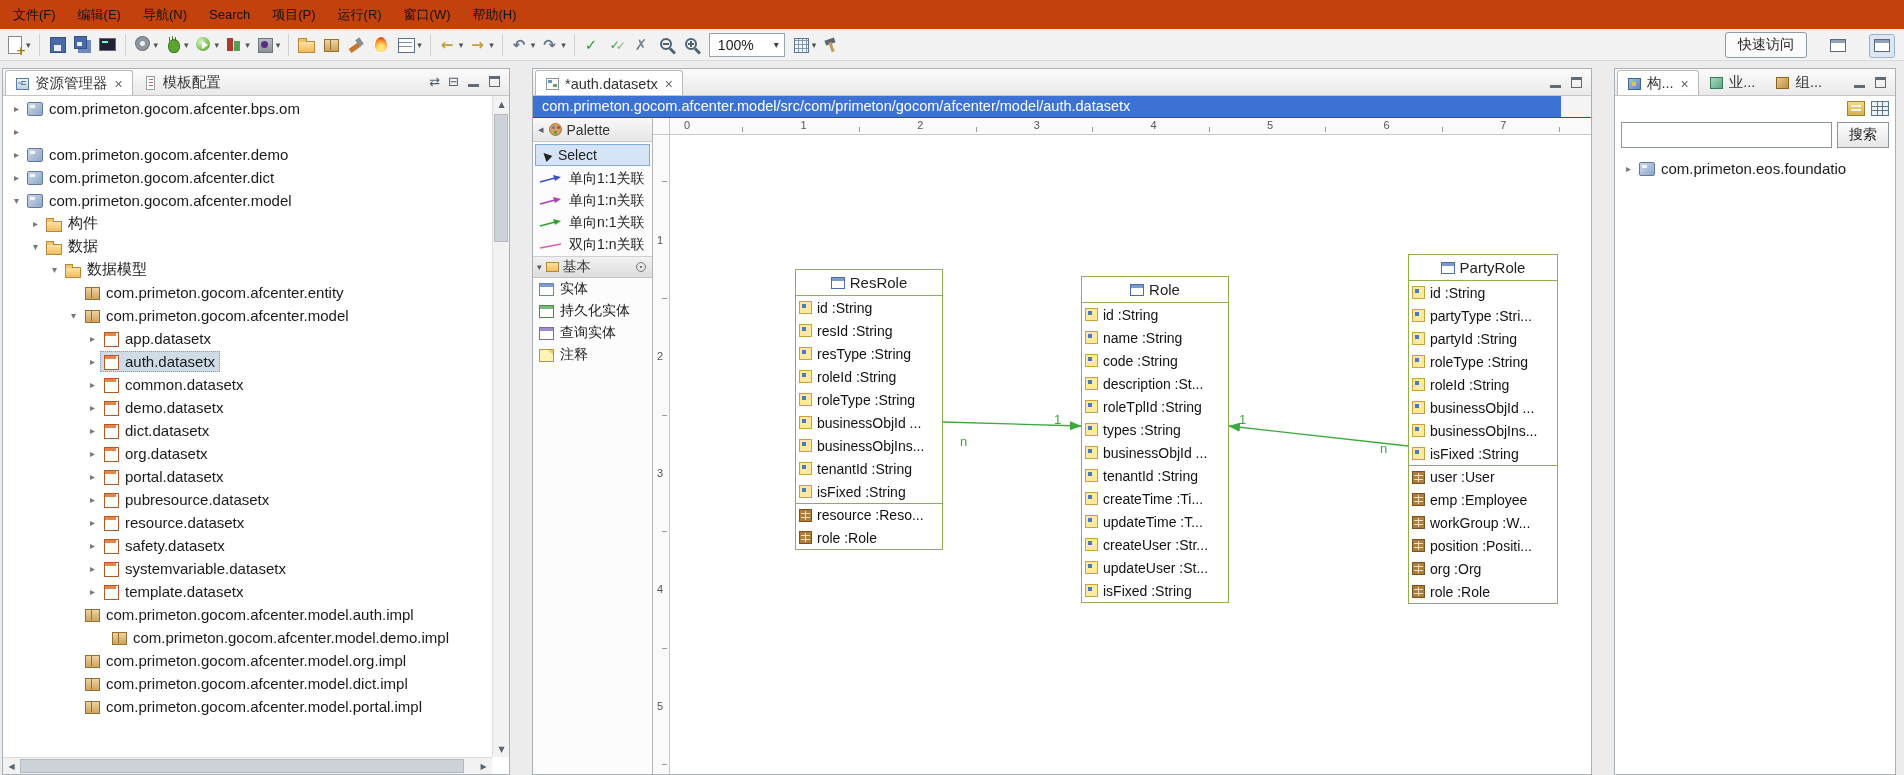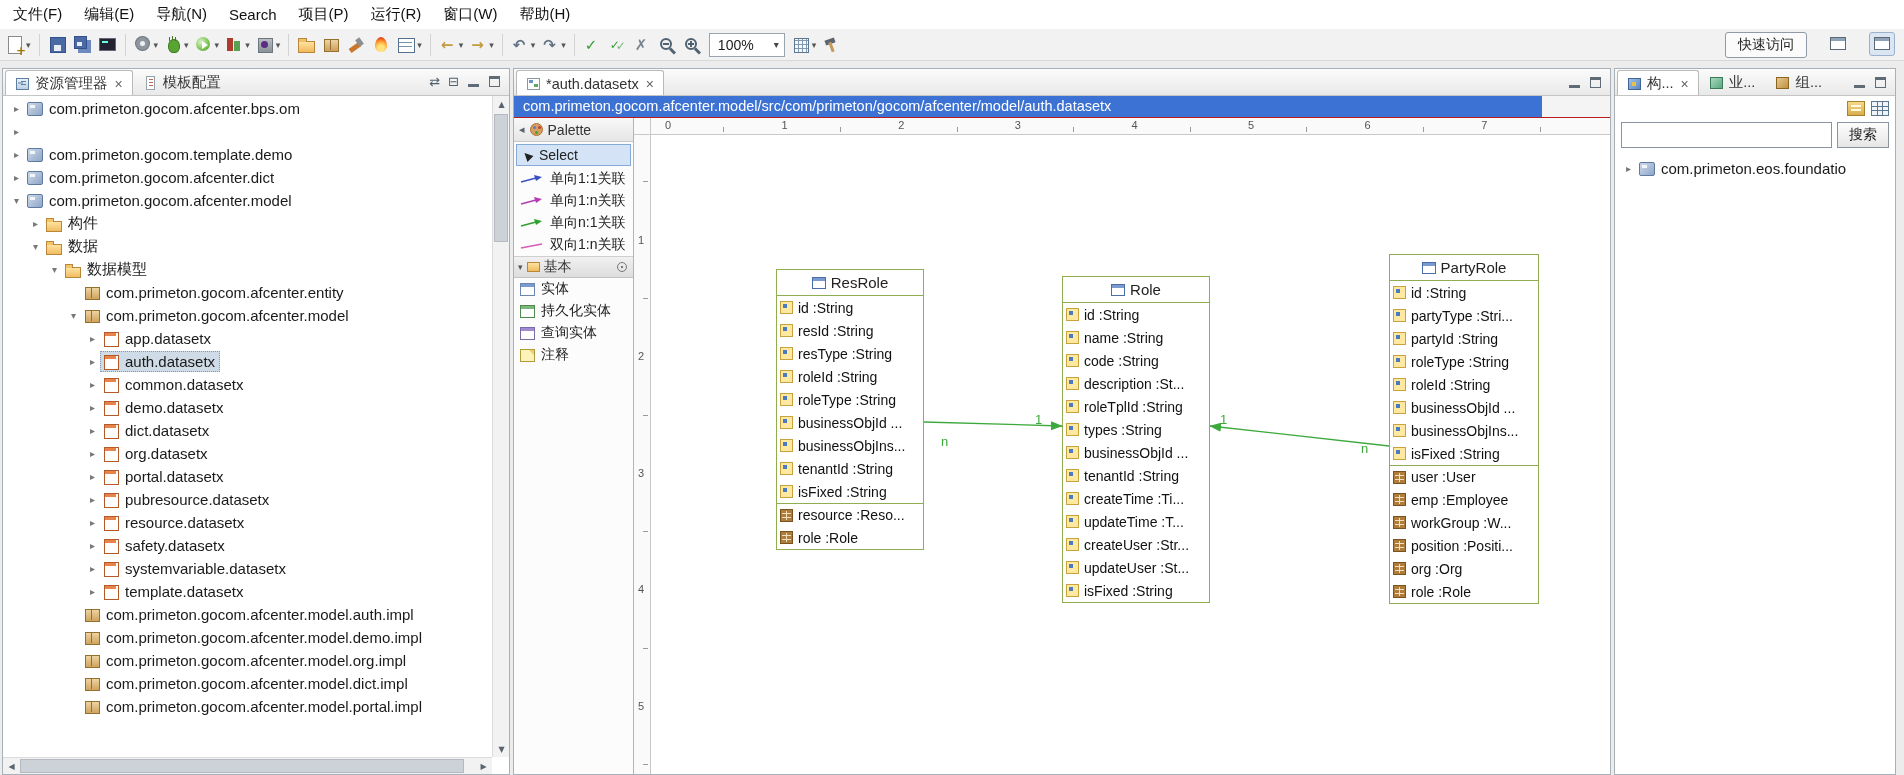--- a/index.html
+++ b/index.html
@@ -1,32 +1,32 @@
 <!DOCTYPE html>
 <html style="--entity-border: #90ad52;"><head>
 <meta charset="utf-8">
 <style>
 *{box-sizing:border-box;margin:0;padding:0}
 html,body{width:1904px;height:775px;overflow:hidden;background:#ececec;
   font-family:"Liberation Sans","DejaVu Sans",sans-serif;color:#1a1a1a}
 #app{width:1904px;height:775px;display:flex;flex-direction:column}
 
 
-#menubar{height:29px;flex:none;display:flex;align-items:stretch;background:#ffffff;padding-left:2px;font-size:15px}
+#menubar{height:29px;flex:none;display:flex;align-items:stretch;background:#c2410c;padding-left:2px;font-size:13px}
 .menu-item{display:flex;align-items:center;padding:0 11px;color:#111;cursor:default}
 
 
 #toolbar{height:32px;flex:none;display:flex;align-items:center;background:#f2f2f2;border-bottom:1px solid #d9d9d9;padding:0 3px}
 #toolbar-buttons{display:flex;align-items:center;flex:1;min-width:0;overflow:hidden}
 .tbtn{display:flex;align-items:center;height:26px;padding:0 2px;border-radius:3px;margin:0 1px}
 .dd{font-size:9px;color:#555;margin-left:1px}
 .tsep{width:1px;height:22px;background:#d2d2d2;margin:0 5px}
 .zoom-select{display:flex;align-items:center;height:24px;border:1px solid #9aa4ae;background:#fff;padding:0 5px 0 8px;margin:0 4px;min-width:76px;justify-content:space-between;font-size:14px}
 .zs-arrow{font-size:10px;color:#444;margin-left:6px}
-#toolbar-right{display:flex;align-items:flex-start;gap:18px;padding-right:6px}
+#toolbar-right{display:flex;align-items:flex-end;gap:18px;padding-right:6px}
 #quick-access{border:1px solid #8f9aa6;border-radius:3px;background:#fbfbfb;padding:3px 12px;font-size:14px;color:#222;white-space:nowrap}
 .persp{width:26px;height:24px;display:flex;align-items:center;justify-content:center;border-radius:3px}
 .persp.active{background:#dce6f2;border:1px solid #9ab0cc}
 .ti-persp{width:16px;height:13px;border:1px solid #5c6a78;background:#fff;position:relative;display:inline-block}
 .ti-persp::before{content:"";position:absolute;left:0;right:0;top:0;height:3px;background:#8fa2b8}
 
 
 .ti{width:19px;height:18px;position:relative;display:inline-block;flex:none;font-family:"DejaVu Sans",sans-serif}
 .ti::before,.ti::after{position:absolute;content:""}
 .ti-new::before{left:2px;top:0;width:12px;height:16px;background:#fff;border:1px solid #8a8a8a}
@@ -67,21 +67,21 @@
 .ti-cross::before{content:"✗";color:#78838e}
 .ti-zoomout::before,.ti-zoomin::before{left:2px;top:2px;width:8px;height:8px;border:2px solid #4f6272;border-radius:50%}
 .ti-zoomin::before{background:linear-gradient(#4f6272,#4f6272) center/6px 2px no-repeat,linear-gradient(#4f6272,#4f6272) center/2px 6px no-repeat}
 .ti-zoomout::before{background:linear-gradient(#4f6272,#4f6272) center/6px 2px no-repeat}
 .ti-zoomout::after,.ti-zoomin::after{left:12px;top:11px;width:7px;height:3px;background:#4f6272;transform:rotate(45deg);transform-origin:0 50%}
 .ti-grid::before{left:2px;top:2px;width:13px;height:13px;background-color:#f4f8fc;border:1px solid #5c768e;background-image:repeating-linear-gradient(0deg,transparent 0 3px,#8099b0 3px 4px),repeating-linear-gradient(90deg,transparent 0 3px,#8099b0 3px 4px)}
 .ti-hammer::before{left:3px;top:3px;width:10px;height:5px;background:#5a6570;transform:rotate(-20deg)}
 .ti-hammer::after{left:8px;top:6px;width:3px;height:10px;background:#c49a58;transform:rotate(-20deg)}
 
 
-#main{flex:1;min-height:0;display:flex;gap:3px;padding:7px 8px 0 2px}
+#main{flex:1;min-height:0;display:flex;gap:22px;padding:7px 8px 0 2px}
 .panel{background:#fff;border:1px solid #a8b0b8;display:flex;flex-direction:column;min-height:0;min-width:0}
 #left-panel{width:508px;flex:none}
 #editor-panel{flex:1}
 #right-panel{width:282px;flex:none}
 
 .view-header{height:27px;flex:none;display:flex;align-items:flex-end;background:linear-gradient(#fbfbfb,#e9e9e9);border-bottom:1px solid #c4c4c4;padding:0 2px}
 .view-tabs{display:flex;align-items:flex-end;height:27px;flex:1;min-width:0;overflow:hidden}
 .view-tab{height:26px;display:flex;align-items:center;gap:5px;padding:0 9px;font-size:14.5px;color:#333;border:1px solid transparent;border-bottom:none;white-space:nowrap}
 .view-tab.active{background:#fff;border-color:#b9b9b9;border-radius:3px 3px 0 0;position:relative;top:1px}
 .vt-close{font-size:14px;color:#666;margin-left:2px}
@@ -366,21 +366,21 @@
                 <span class="tlabel">com.primeton.gocom.afcenter.bps.om</span>
               </span>
             </div>
             <div class="tree-row" style="padding-left: 6px;">
               <span class="twisty">▸</span>
             </div>
             <div class="tree-row" style="padding-left: 6px;">
               <span class="twisty">▸</span>
               <span class="node">
                 <span class="tic tic-project"></span>
-                <span class="tlabel">com.primeton.gocom.template.demo</span>
+                <span class="tlabel">com.primeton.gocom.afcenter.demo</span>
               </span>
             </div>
             <div class="tree-row" style="padding-left: 6px;">
               <span class="twisty">▸</span>
               <span class="node">
                 <span class="tic tic-project"></span>
                 <span class="tlabel">com.primeton.gocom.afcenter.dict</span>
               </span>
             </div>
             <div class="tree-row" style="padding-left: 6px;">
@@ -509,21 +509,21 @@
                 <span class="tlabel">template.datasetx</span>
               </span>
             </div>
             <div class="tree-row" style="padding-left: 63px;">
               <span class="twisty"></span>
               <span class="node">
                 <span class="tic tic-package"></span>
                 <span class="tlabel">com.primeton.gocom.afcenter.model.auth.impl</span>
               </span>
             </div>
-            <div class="tree-row" style="padding-left: 63px;">
+            <div class="tree-row" style="padding-left: 63px; margin-left: 27px;">
               <span class="twisty"></span>
               <span class="node">
                 <span class="tic tic-package"></span>
                 <span class="tlabel">com.primeton.gocom.afcenter.model.demo.impl</span>
               </span>
             </div>
             <div class="tree-row" style="padding-left: 63px;">
               <span class="twisty"></span>
               <span class="node">
                 <span class="tic tic-package"></span>

